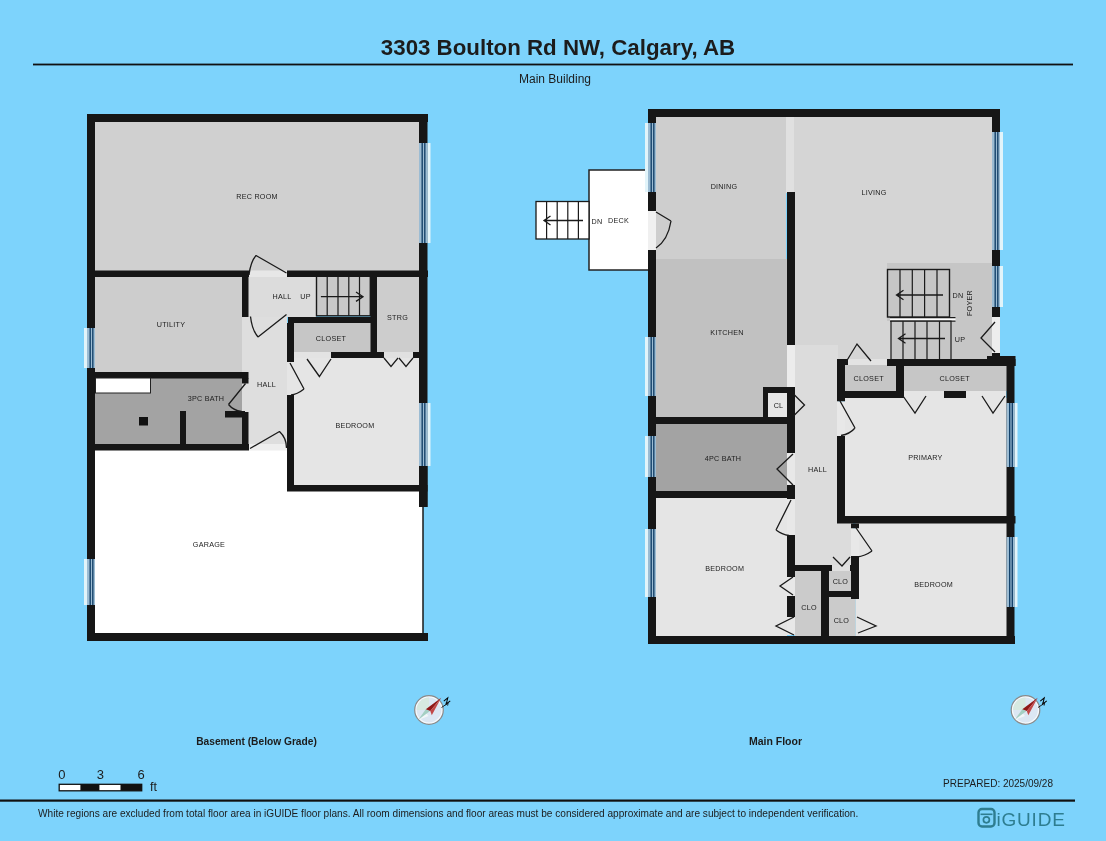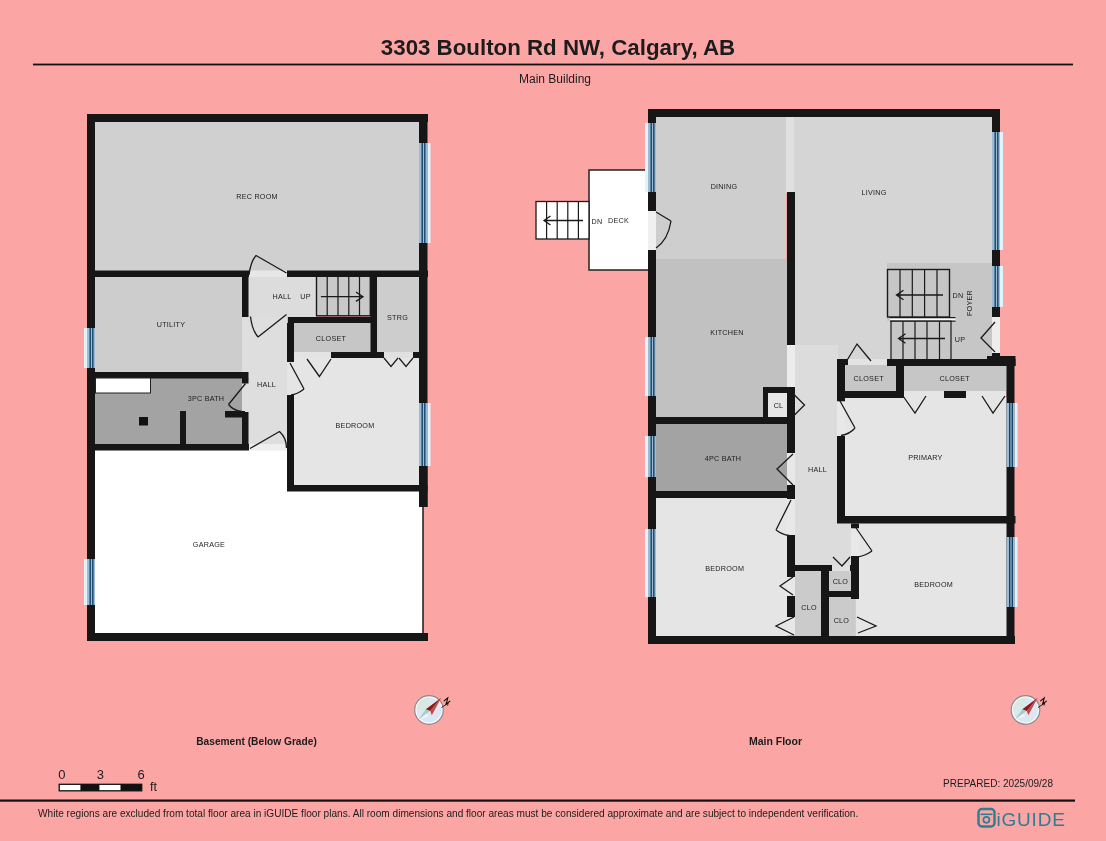--- a/index.html
+++ b/index.html
@@ -1,16 +1,16 @@
 <!DOCTYPE html>
 <html><head>
 <meta charset="utf-8">
 <style>
   html,body{margin:0;padding:0;background:#ffffff;}
-  #page{position:relative;width:1106px;height:841px;background:#fca5a5;overflow:hidden;}
+  #page{position:relative;width:1106px;height:841px;background:#7dd3fc;overflow:hidden;}
   svg{position:absolute;top:0;left:0;}
   text{font-family:"Liberation Sans", sans-serif;fill:#1c1c1c;}
   .rl{font-size:7.2px;letter-spacing:0.25px;}
 </style>
 </head>
 <body>
 <div id="page">
 <svg width="1106" height="841" viewBox="0 0 1106 841">
 
 <text x="558" y="55" text-anchor="middle" font-size="22.3" font-weight="bold">3303 Boulton Rd NW, Calgary, AB</text>

